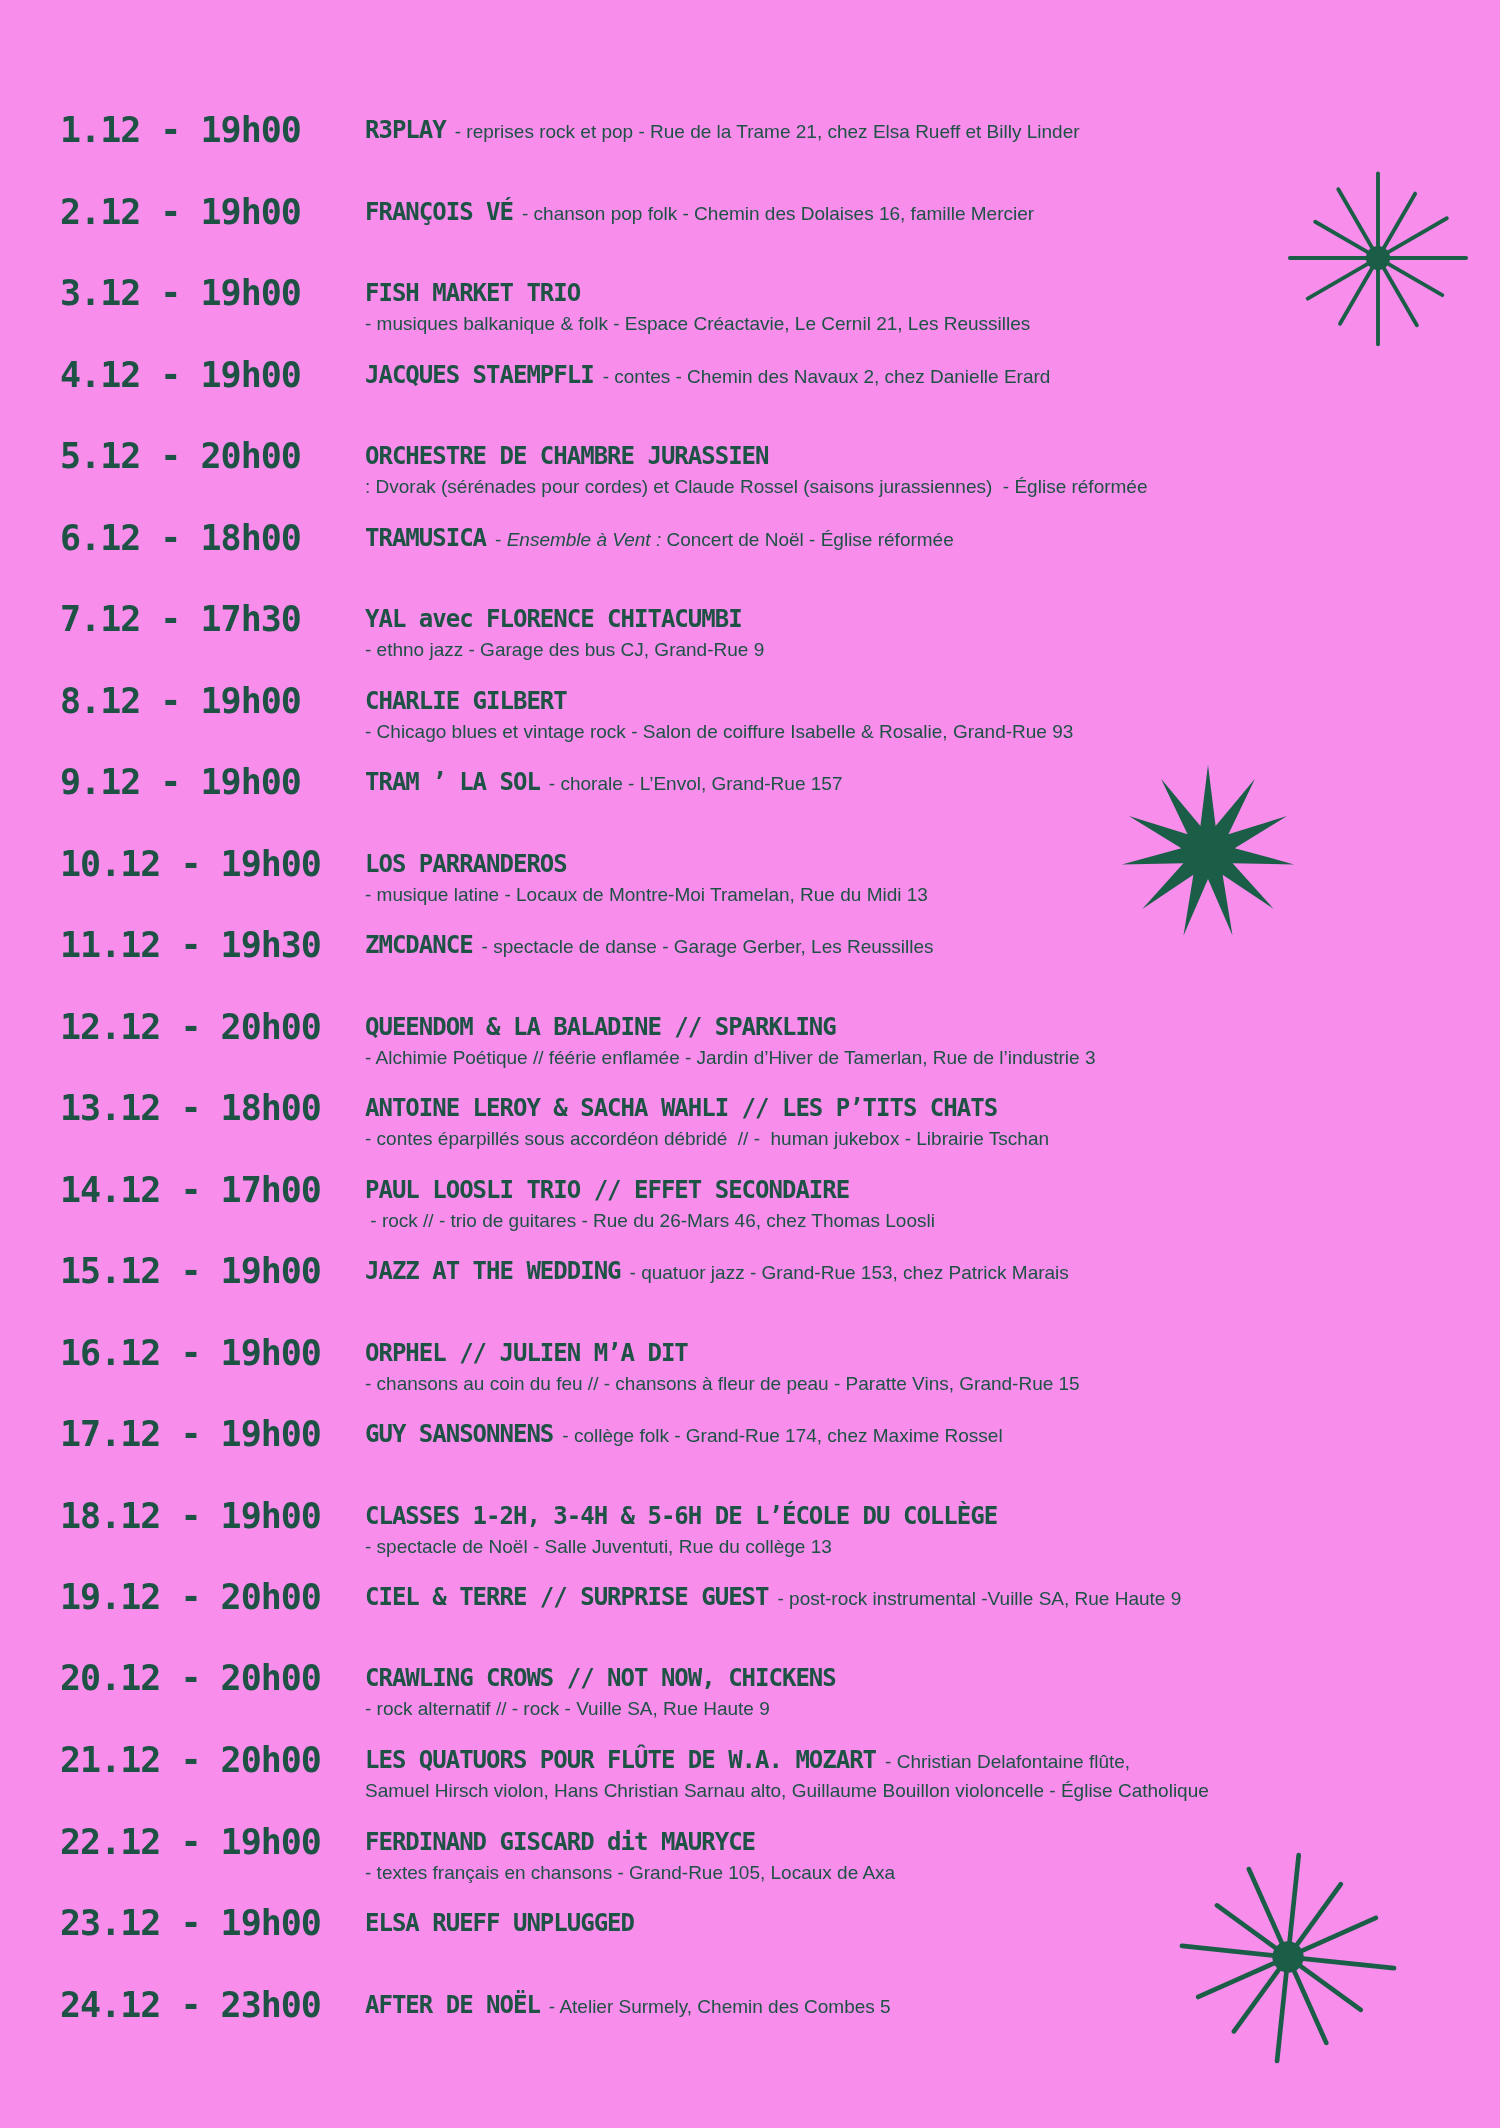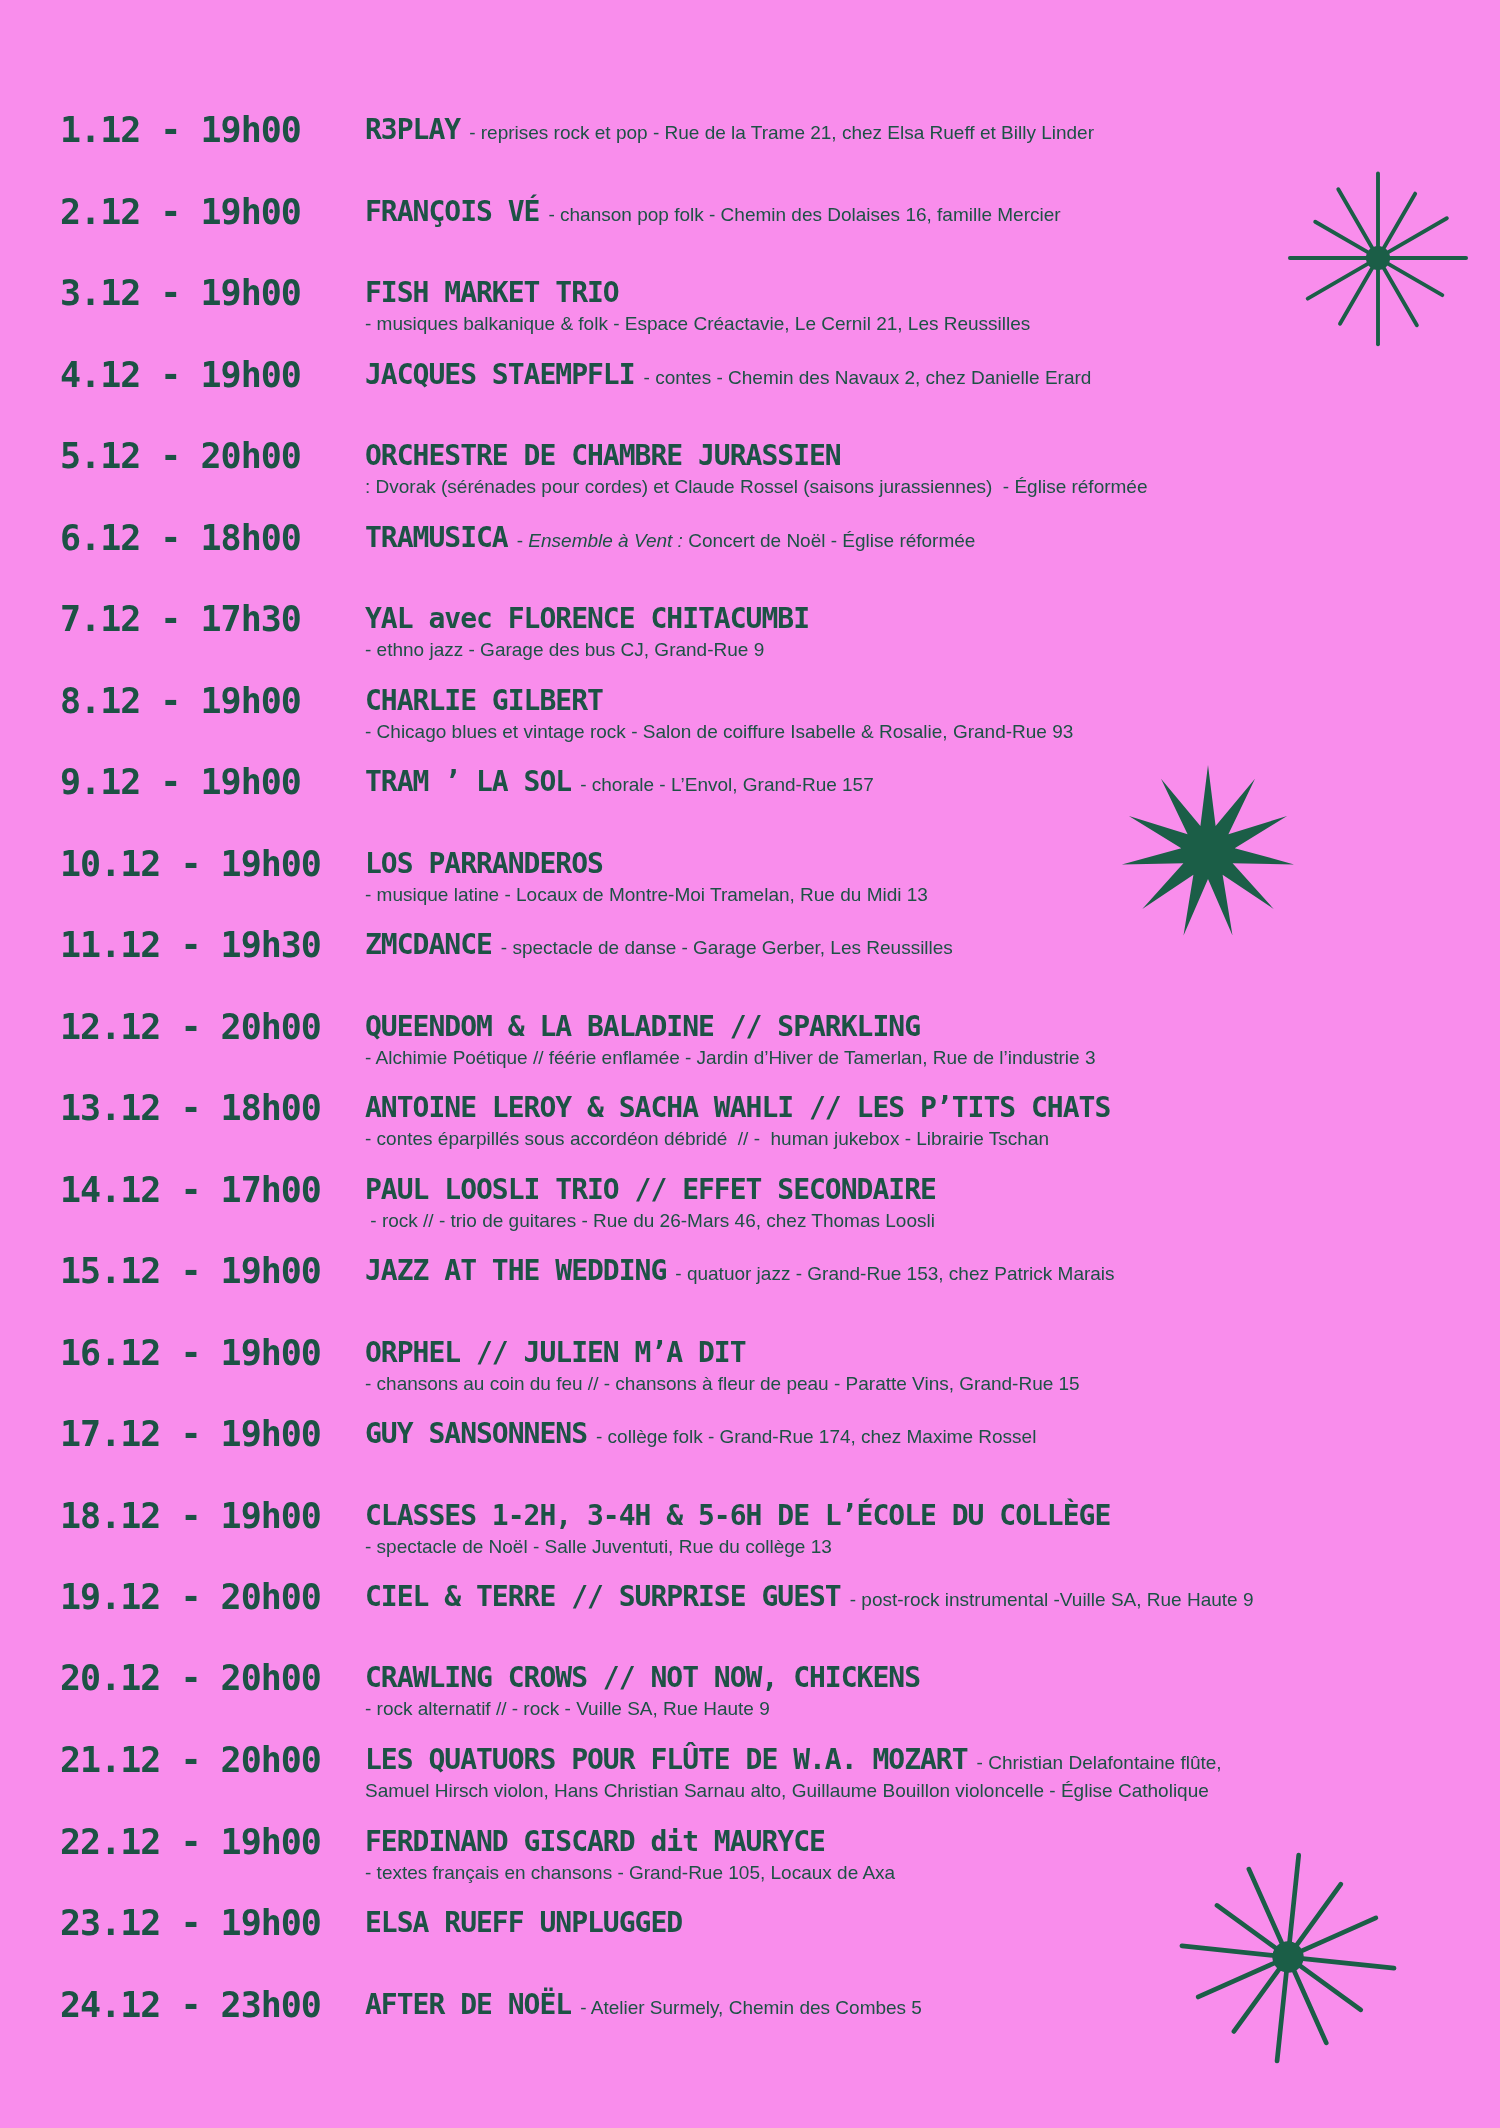--- a/index.html
+++ b/index.html
@@ -25,21 +25,21 @@
     font-family:"DejaVu Sans Mono", monospace;
     font-weight:700;font-size:35px;line-height:40px;
     letter-spacing:-1px;white-space:pre;
   }
   .heading{
     position:absolute;left:365px;top:0;
     display:flex;align-items:baseline;white-space:pre;
   }
   .title{
     font-family:"DejaVu Sans Mono", monospace;
-    font-weight:700;font-size:28px;line-height:40px;
+    font-weight:700;font-size:24px;line-height:40px;
     letter-spacing:-1px;
   }
   .detail{
     font-size:19px;line-height:28px;white-space:pre;
     letter-spacing:0;
   }
   .inline-detail{margin-left:9px;}
   .line2{position:absolute;left:365px;top:37px;}
   .it{font-style:italic;}
   .star{position:absolute;color:var(--star);}

